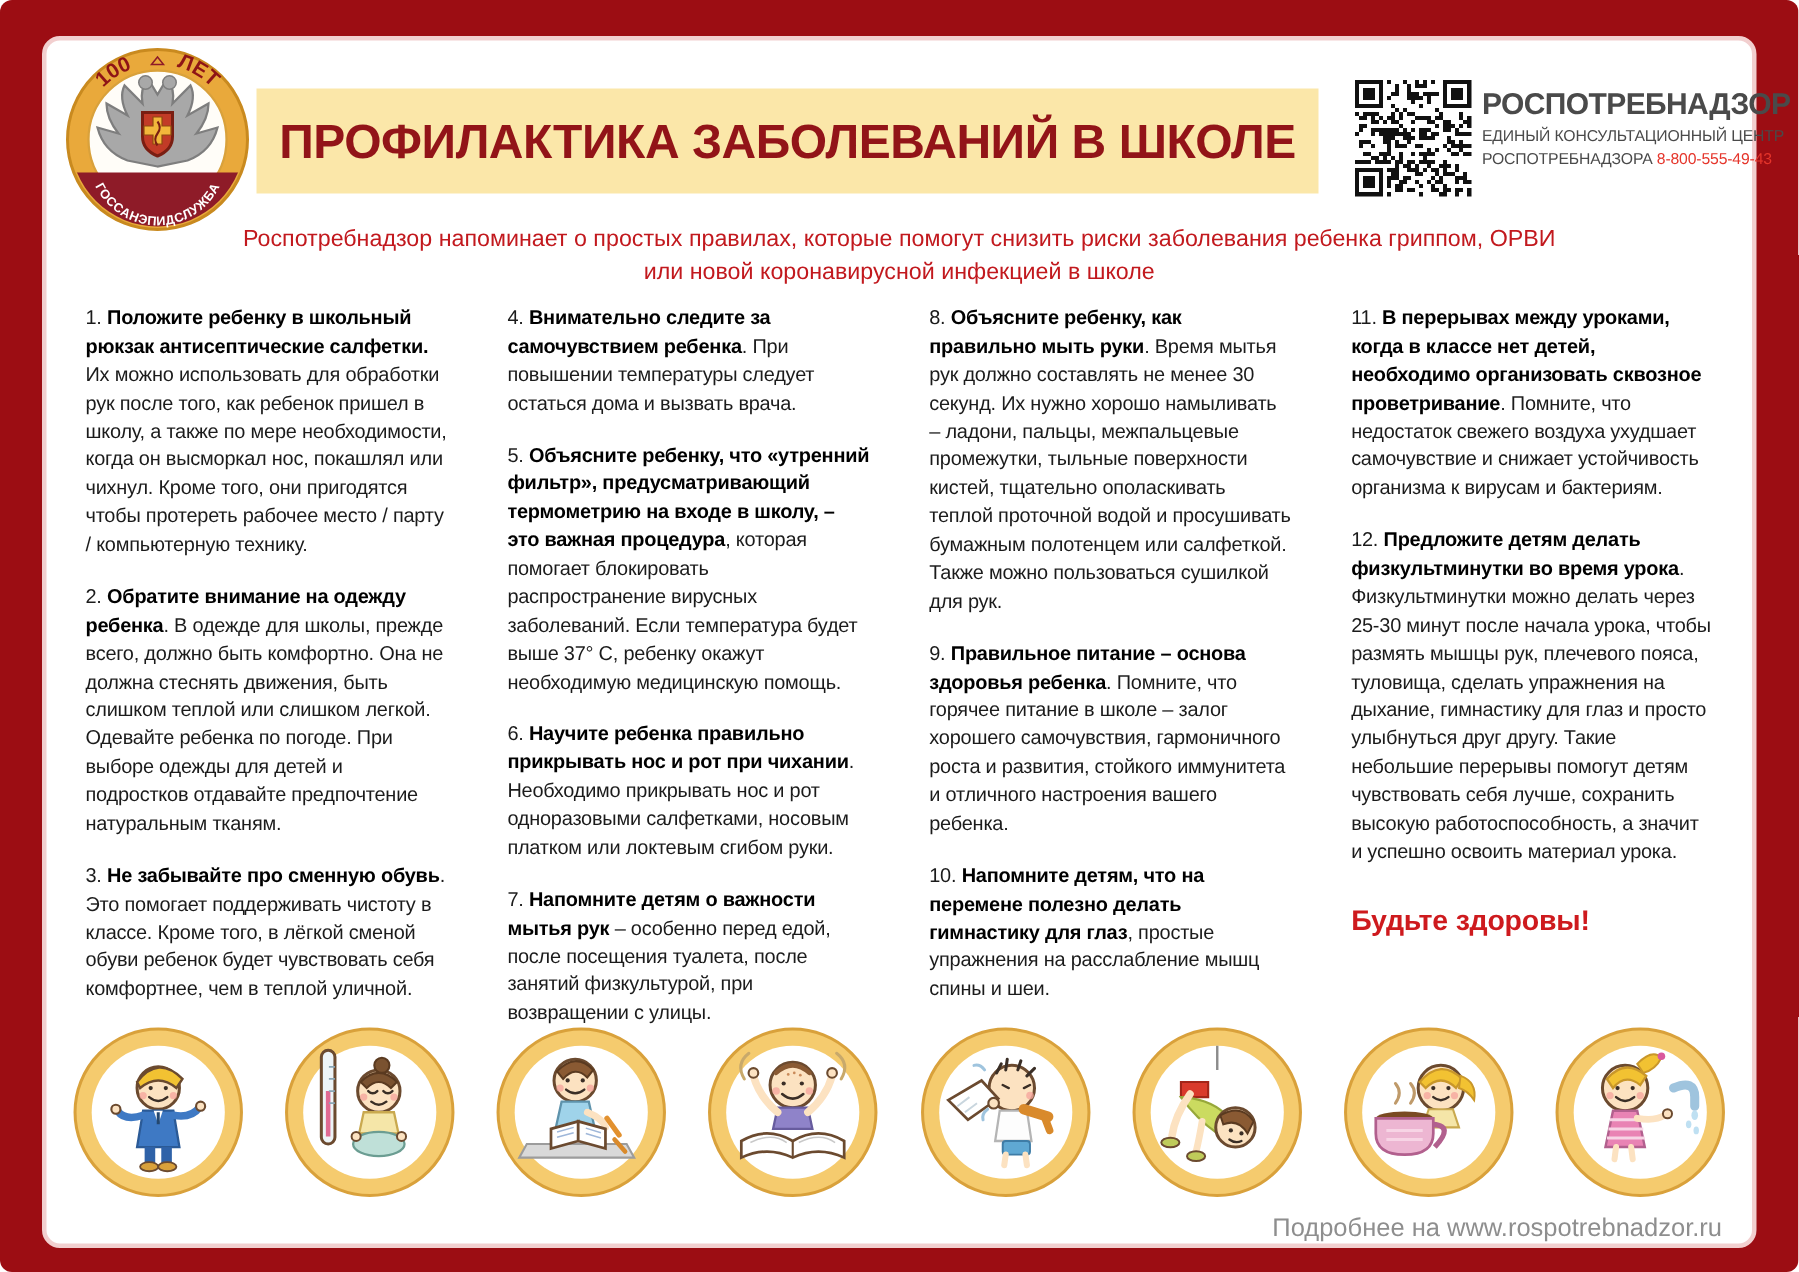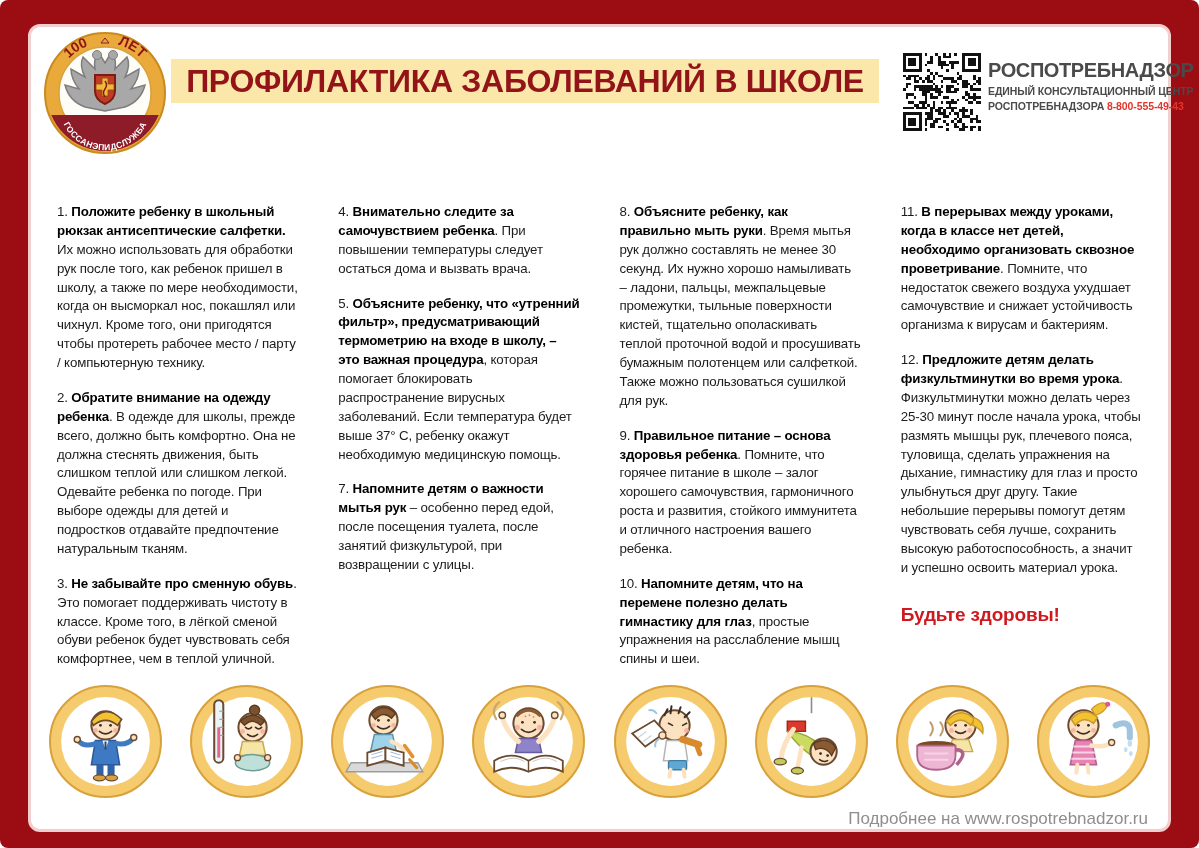--- a/index.html
+++ b/index.html
@@ -2,28 +2,28 @@
 <html><head>
 <meta charset="utf-8">
 <style>
   html,body{margin:0;padding:0;background:#ffffff;}
   body{font-family:"Liberation Sans", sans-serif; -webkit-font-smoothing:antialiased;}
   .poster{position:relative;width:1199px;height:848px;background:#9C0D13;border-radius:8px;overflow:hidden;}
   .inner{position:absolute;left:28px;top:24px;right:28px;bottom:16px;background:#ffffff;
          border:3px solid #F2CFCF;border-radius:12px;}
   
   .logo{position:absolute;left:8px;top:0px;width:132px;height:132px;}
-  .banner{position:absolute;left:140px;top:32px;width:708px;height:44px;background:#FBE7A9;
+  .banner{position:absolute;left:140px;top:32px;width:708px;height:70px;background:#FBE7A9;
           display:flex;align-items:center;justify-content:center;}
   .banner h1{margin:0;font-size:32px;font-weight:800;color:#921418;letter-spacing:-0.3px;white-space:nowrap;}
   .agency{position:absolute;left:872px;top:26px;display:flex;align-items:flex-start;gap:7px;}
   .qr{width:78px;height:78px;flex:0 0 auto;}
   .agency-text{padding-top:6px;}
   .agency-name{font-size:20px;font-weight:700;color:#4A4A4A;letter-spacing:-0.4px;white-space:nowrap;}
-  .agency-line{font-size:10.5px;font-weight:700;color:#4A4A4A;letter-spacing:-0.1px;margin-top:3px;white-space:nowrap;}
+  .agency-line{font-size:10.5px;font-weight:400;color:#4A4A4A;letter-spacing:-0.1px;margin-top:3px;white-space:nowrap;}
   .agency-line .phone{color:#E5352B;}
   
   .intro{position:absolute;top:122px;left:0;right:0;margin:0 auto;max-width:890px;text-align:center;
          font-size:15.5px;line-height:1.45;color:#C2191E;font-weight:400;}
   
   .grid{position:absolute;top:176px;left:26px;right:26px;display:grid;
         grid-template-columns:repeat(4,1fr);column-gap:20px;gap:40px;}
   .col{font-size:13.3px;line-height:1.42;color:#1B1B1B;letter-spacing:-0.15px;}
   .item{margin-bottom:16px;}
   .item b{color:#000;}
@@ -355,30 +355,32 @@
       <div class="agency-text">
         <div class="agency-name">РОСПОТРЕБНАДЗОР</div>
         <div class="agency-line">ЕДИНЫЙ КОНСУЛЬТАЦИОННЫЙ ЦЕНТР</div>
         <div class="agency-line">
           <span>РОСПОТРЕБНАДЗОРА</span>
           <span class="phone">8-800-555-49-43</span>
         </div>
       </div>
     </div>
 
+    <p class="intro">Роспотребнадзор напоминает о простых правилах, которые помогут снизить риски заболевания ребенка гриппом, ОРВИ или новой коронавирусной инфекцией в школе</p>
 
     <div class="grid">
       <div class="col">
         <div class="item"><span>1. </span><b>Положите ребенку в школьный рюкзак антисептические салфетки.</b><span> Их можно использовать для обработки рук после того, как ребенок пришел в школу, а также по мере необходимости, когда он высморкал нос, покашлял или чихнул. Кроме того, они пригодятся чтобы протереть рабочее место / парту / компьютерную технику.</span></div>
         <div class="item"><span>2. </span><b>Обратите внимание на одежду ребенка</b><span>. В одежде для школы, прежде всего, должно быть комфортно. Она не должна стеснять движения, быть слишком теплой или слишком легкой. Одевайте ребенка по погоде. При выборе одежды для детей и подростков отдавайте предпочтение натуральным тканям.</span></div>
         <div class="item"><span>3. </span><b>Не забывайте про сменную обувь</b><span>. Это помогает поддерживать чистоту в классе. Кроме того, в лёгкой сменой обуви ребенок будет чувствовать себя комфортнее, чем в теплой уличной.</span></div>
       </div>
       <div class="col">
         <div class="item"><span>4. </span><b>Внимательно следите за самочувствием ребенка</b><span>. При повышении температуры следует остаться дома и вызвать врача.</span></div>
         <div class="item"><span>5. </span><b>Объясните ребенку, что «утренний фильтр», предусматривающий термометрию на входе в школу, – это важная процедура</b><span>, которая помогает блокировать распространение вирусных заболеваний. Если температура будет выше 37° C, ребенку окажут необходимую медицинскую помощь.</span></div>
+        <div class="item"><span>6. </span><b>Научите ребенка правильно прикрывать нос и рот при чихании</b><span>. Необходимо прикрывать нос и рот одноразовыми салфетками, носовым платком или локтевым сгибом руки.</span></div>
         <div class="item"><span>7. </span><b>Напомните детям о важности мытья рук</b><span> – особенно перед едой, после посещения туалета, после занятий физкультурой, при возвращении с улицы.</span></div>
       </div>
       <div class="col">
         <div class="item"><span>8. </span><b>Объясните ребенку, как правильно мыть руки</b><span>. Время мытья рук должно составлять не менее 30 секунд. Их нужно хорошо намыливать – ладони, пальцы, межпальцевые промежутки, тыльные поверхности кистей, тщательно ополаскивать теплой проточной водой и просушивать бумажным полотенцем или салфеткой. Также можно пользоваться сушилкой для рук.</span></div>
         <div class="item"><span>9. </span><b>Правильное питание – основа здоровья ребенка</b><span>. Помните, что горячее питание в школе – залог хорошего самочувствия, гармоничного роста и развития, стойкого иммунитета и отличного настроения вашего ребенка.</span></div>
         <div class="item"><span>10. </span><b>Напомните детям, что на перемене полезно делать гимнастику для глаз</b><span>, простые упражнения на расслабление мышц спины и шеи.</span></div>
       </div>
       <div class="col">
         <div class="item"><span>11. </span><b>В перерывах между уроками, когда в классе нет детей, необходимо организовать сквозное проветривание</b><span>. Помните, что недостаток свежего воздуха ухудшает самочувствие и снижает устойчивость организма к вирусам и бактериям.</span></div>
         <div class="item"><span>12. </span><b>Предложите детям делать физкультминутки во время урока</b><span>. Физкультминутки можно делать через 25-30 минут после начала урока, чтобы размять мышцы рук, плечевого пояса, туловища, сделать упражнения на дыхание, гимнастику для глаз и просто улыбнуться друг другу. Такие небольшие перерывы помогут детям чувствовать себя лучше, сохранить высокую работоспособность, а значит и успешно освоить материал урока.</span></div>

